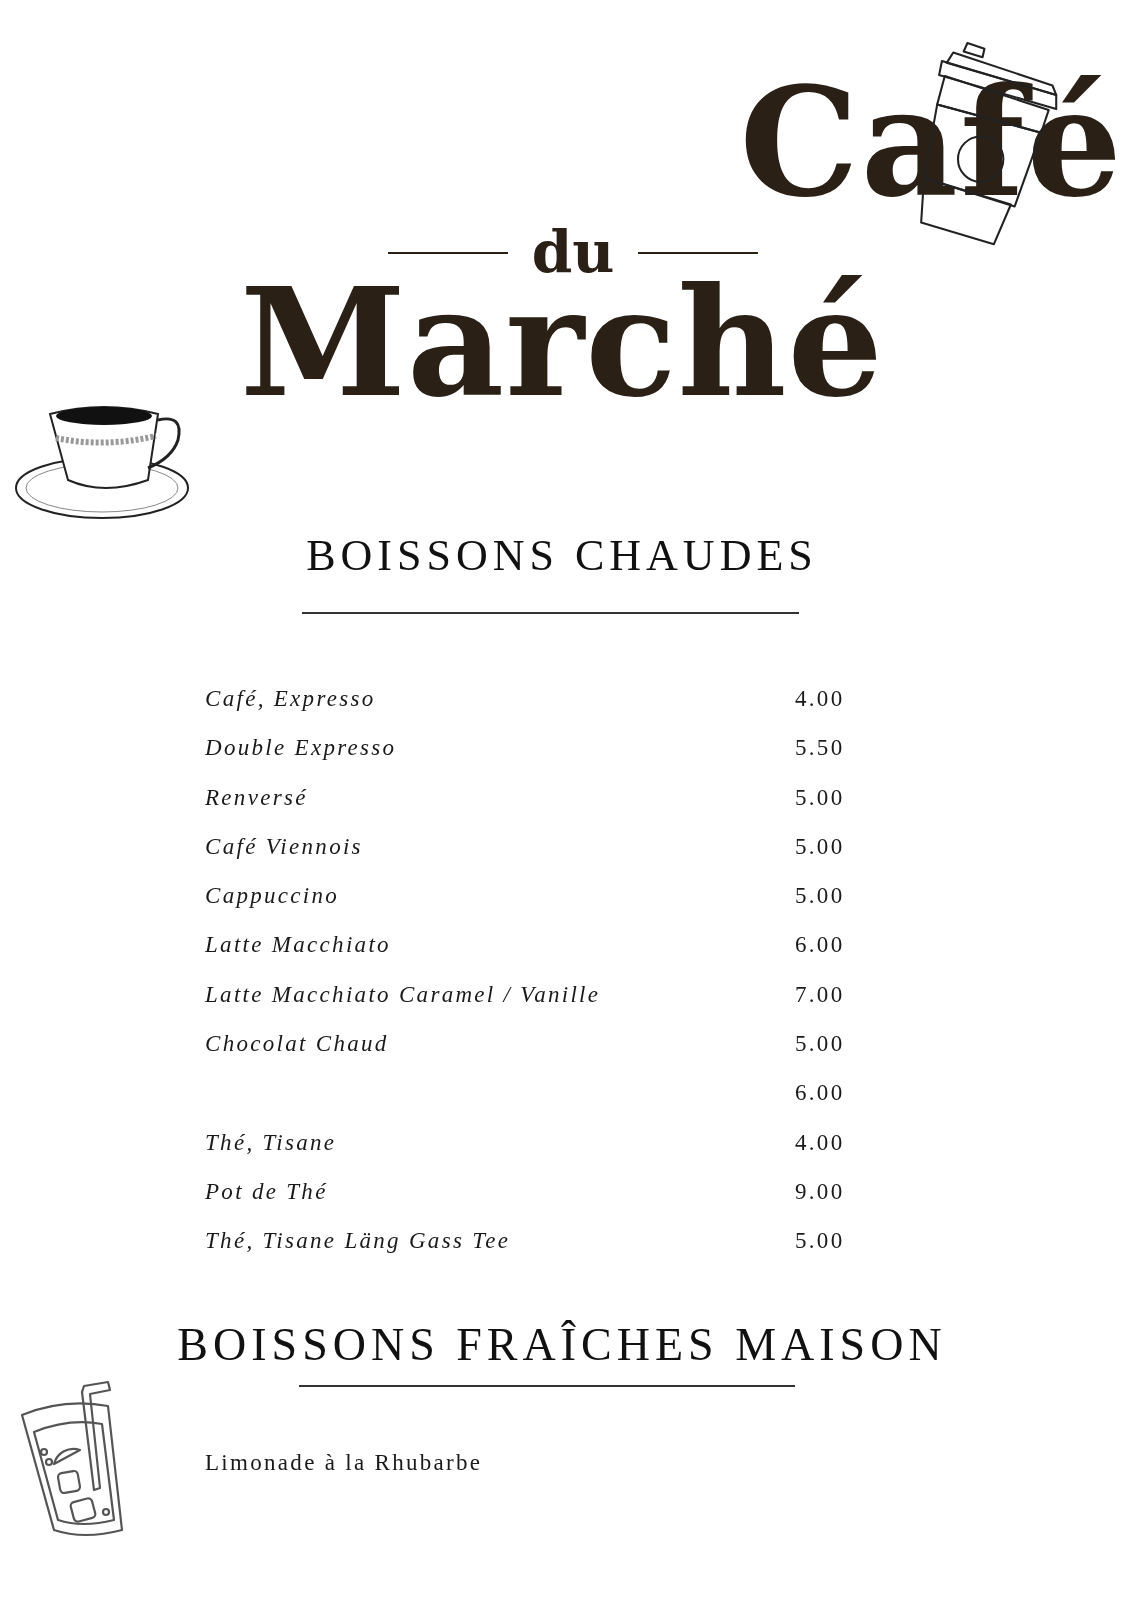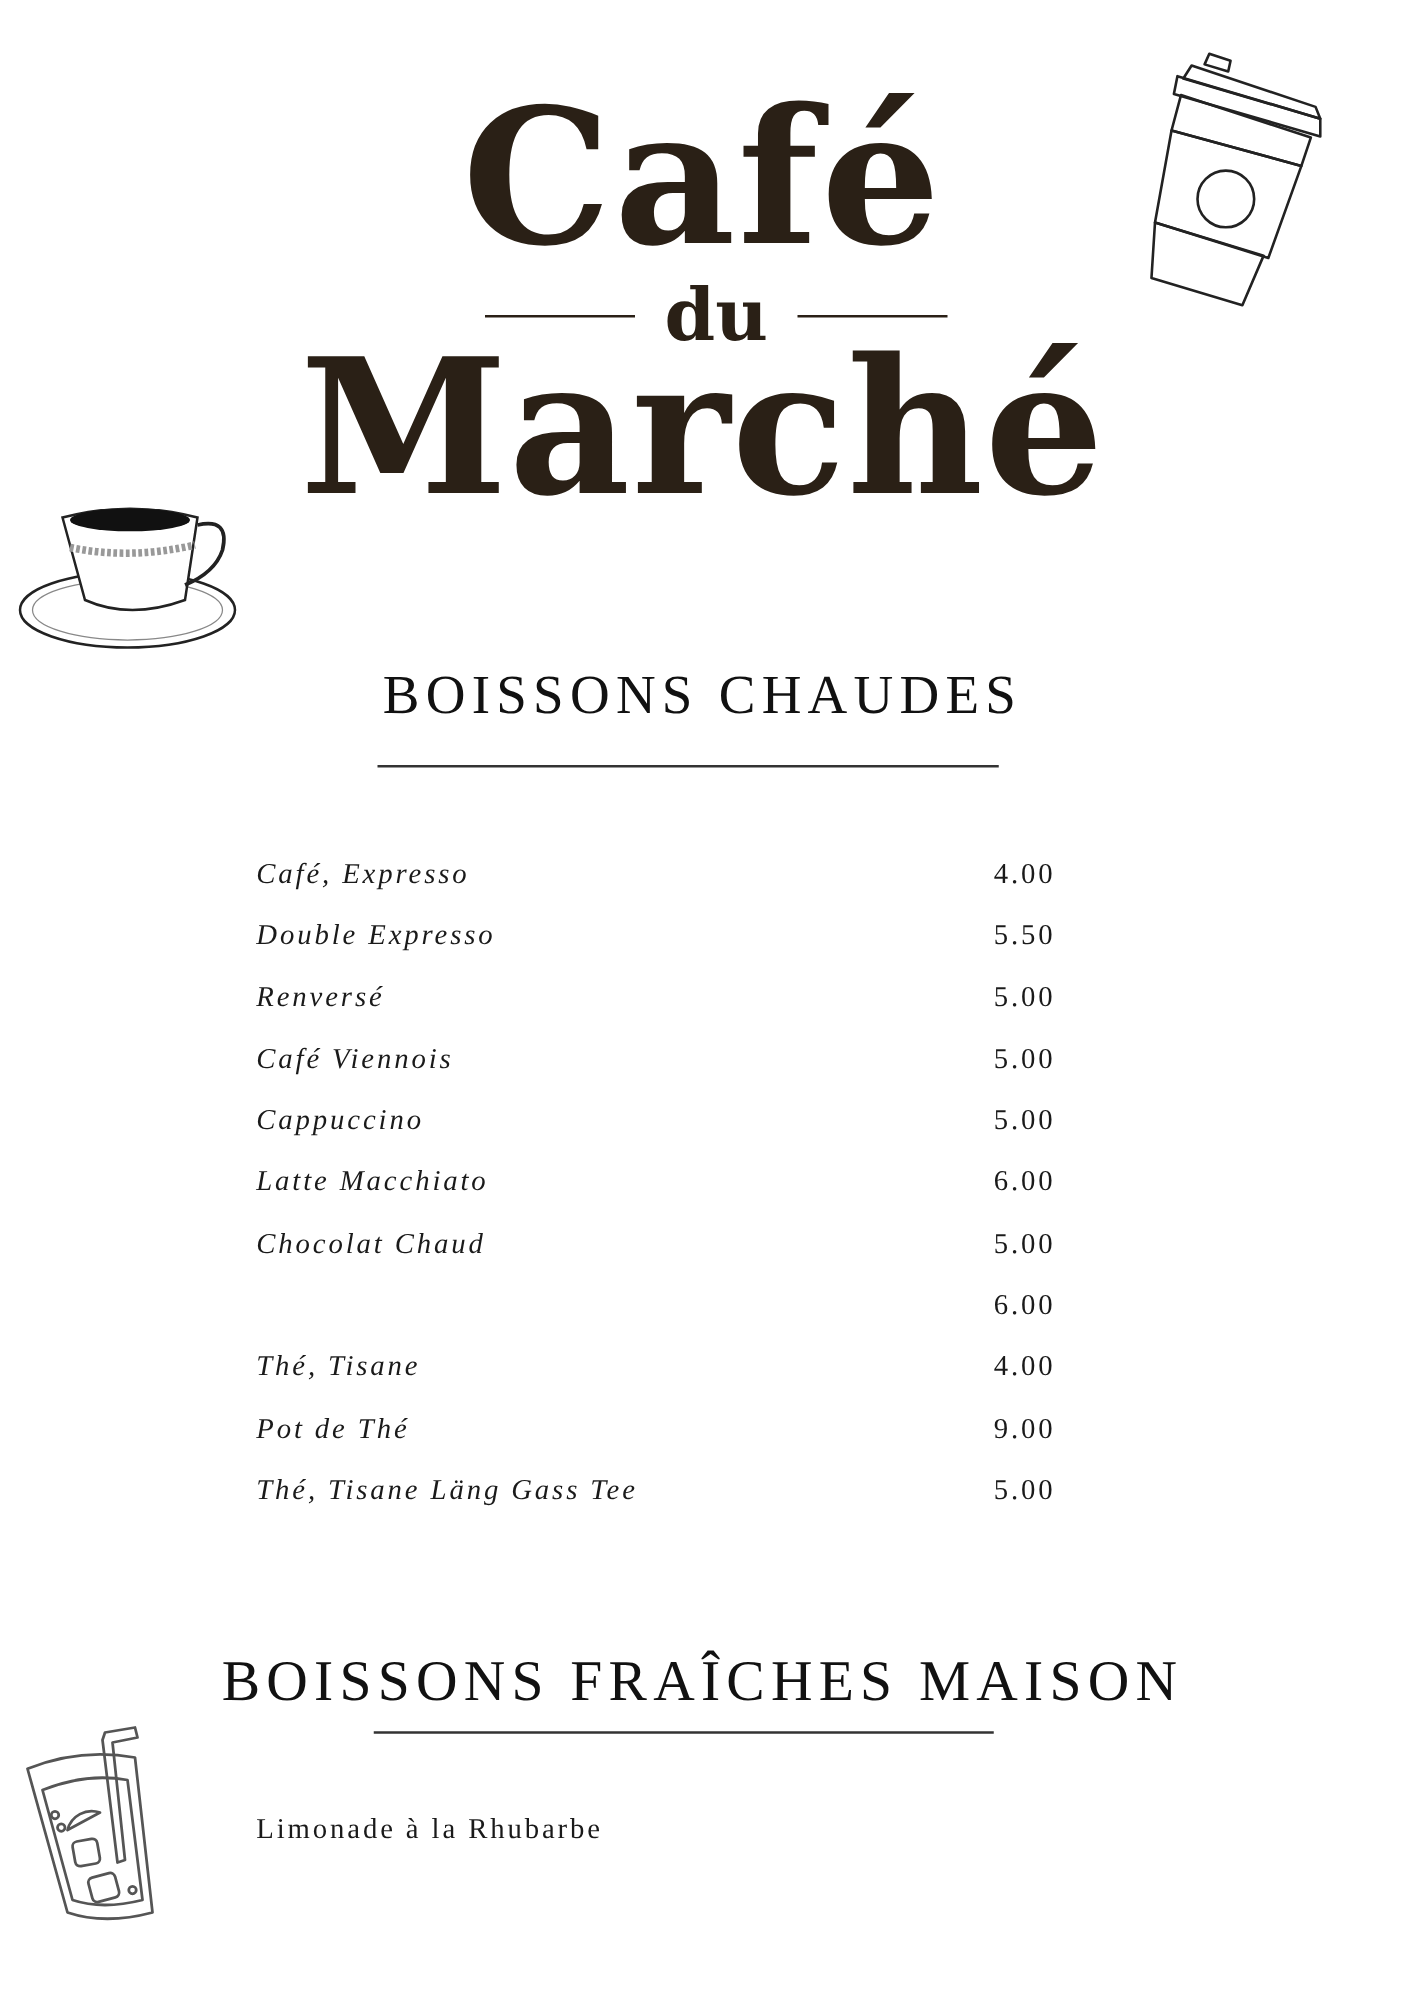--- a/index.html
+++ b/index.html
@@ -3,21 +3,21 @@
 <meta charset="utf-8">
 <style>
   html, body { margin:0; padding:0; }
   body {
     width:1124px; height:1600px; background:#ffffff; position:relative; overflow:hidden;
     font-family:"DejaVu Serif", "Liberation Serif", serif; color:#1a1a1a;
   }
 
   
   .logo-cafe {
-    position:absolute; left:0; width:1124px; top:62px; text-align:center;
+    position:absolute; left:0; width:1124px; top:62px; text-align:right;
     font-family:"DejaVu Serif", serif; font-weight:bold;
     font-size:150px; line-height:160px; color:#2a2016; letter-spacing:2px;
     transform:scaleY(1.0);
   }
   .logo-du-row { position:absolute; top:222px; left:388px; width:370px; height:60px; }
   .logo-rule { position:absolute; top:30px; height:2px; background:#2a2016; width:120px; }
   .logo-rule.left { left:0; }
   .logo-rule.right { right:0; }
   .logo-du {
     position:absolute; left:0; right:0; top:0; text-align:center;
@@ -114,20 +114,24 @@
     </div>
   <div class="menu-row">
       <span class="item-name">Cappuccino</span>
       <span class="item-price">5.00</span>
     </div>
   <div class="menu-row">
       <span class="item-name">Latte Macchiato</span>
       <span class="item-price">6.00</span>
     </div>
   <div class="menu-row">
+      <span class="item-name">Latte Macchiato Caramel / Vanille</span>
+      <span class="item-price">7.00</span>
+    </div>
+  <div class="menu-row">
       <span class="item-name">Chocolat Chaud</span>
       <span class="item-price">5.00</span>
     </div>
   <div class="menu-row">
       <span class="item-price">6.00</span>
     </div>
   <div class="menu-row">
       <span class="item-name">Thé, Tisane</span>
       <span class="item-price">4.00</span>
     </div>

